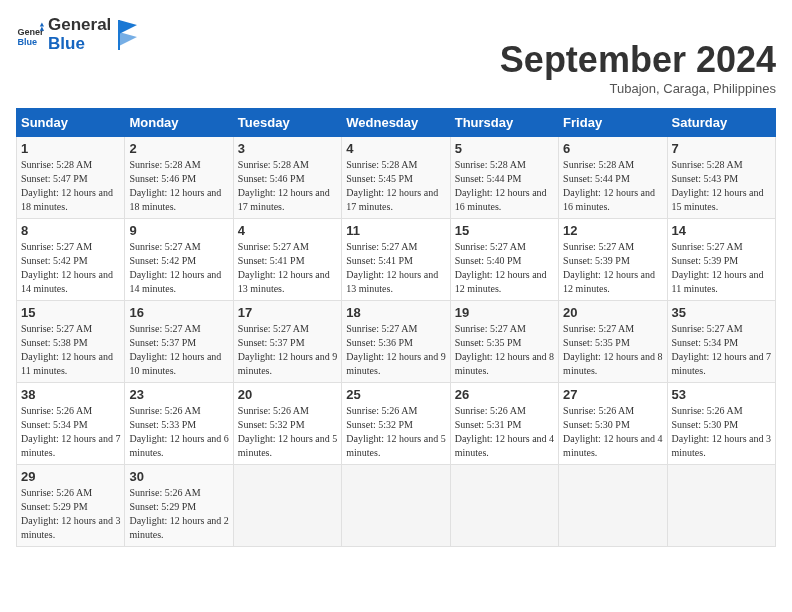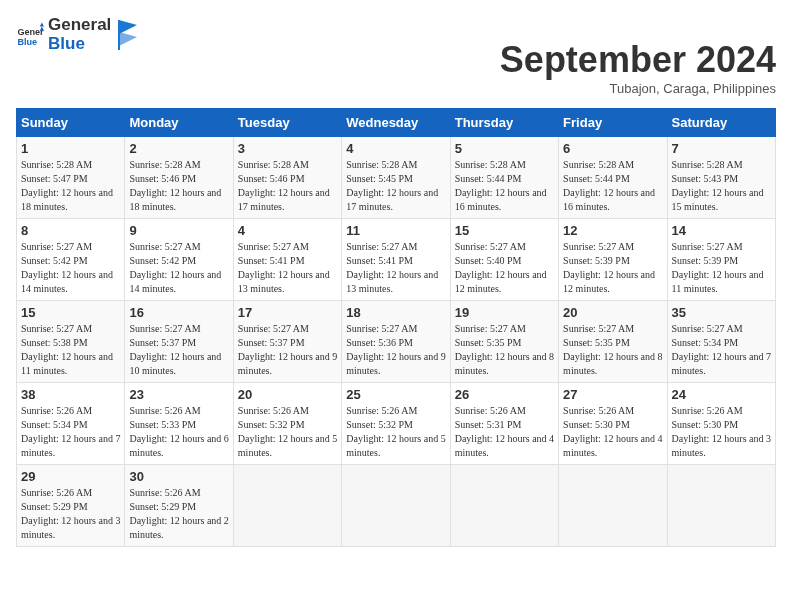--- a/index.html
+++ b/index.html
@@ -235,21 +235,21 @@
         </td>
         <td>
           <span class="day-num">26</span>
           <div class="day-info">Sunrise: 5:26 AM<br>Sunset: 5:31 PM<br>Daylight: 12 hours and 4 minutes.</div>
         </td>
         <td>
           <span class="day-num">27</span>
           <div class="day-info">Sunrise: 5:26 AM<br>Sunset: 5:30 PM<br>Daylight: 12 hours and 4 minutes.</div>
         </td>
         <td>
-          <span class="day-num">24</span>
+          <span class="day-num">53</span>
           <div class="day-info">Sunrise: 5:26 AM<br>Sunset: 5:30 PM<br>Daylight: 12 hours and 3 minutes.</div>
         </td>
       </tr>
       <tr>
         <td>
           <span class="day-num">29</span>
           <div class="day-info">Sunrise: 5:26 AM<br>Sunset: 5:29 PM<br>Daylight: 12 hours and 3 minutes.</div>
         </td>
         <td>
           <span class="day-num">30</span>

